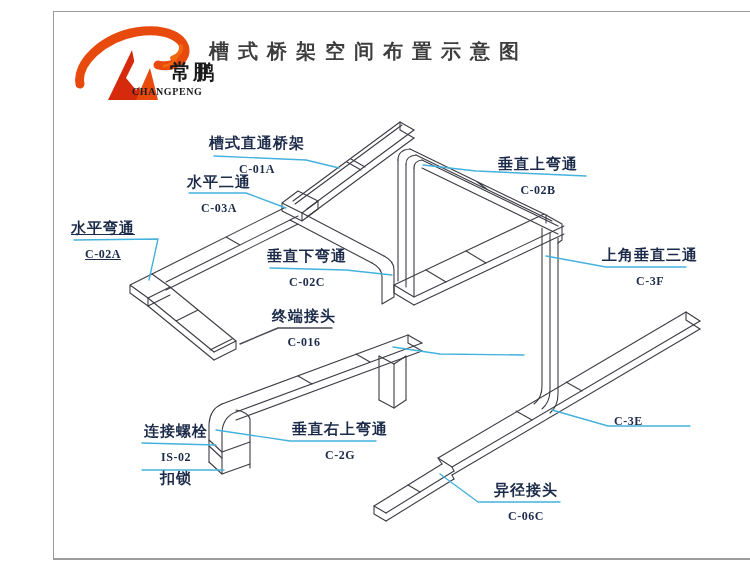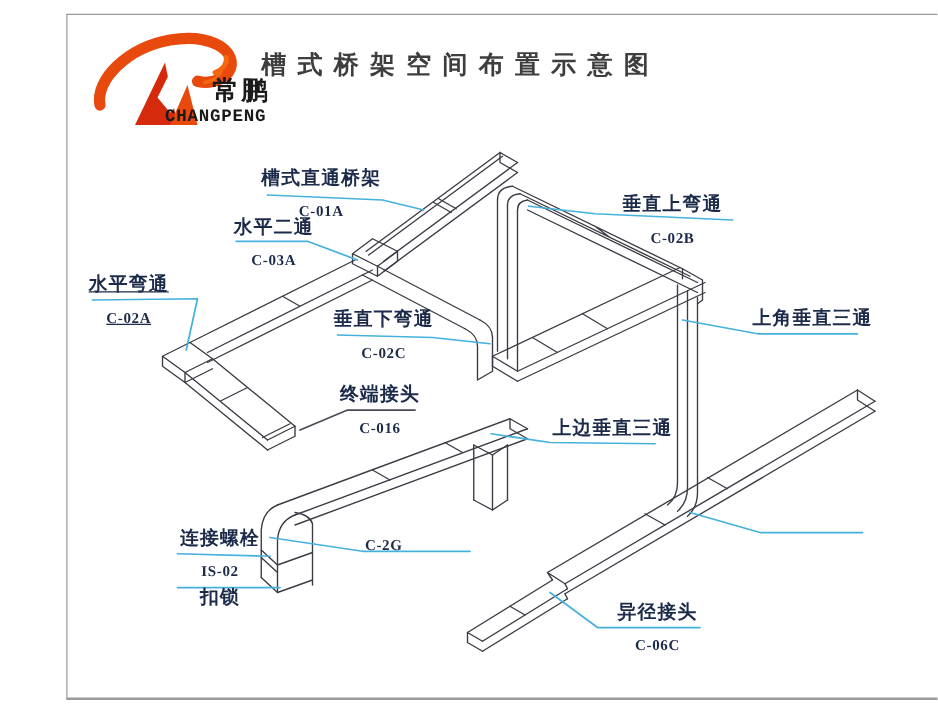--- a/index.html
+++ b/index.html
@@ -5,22 +5,22 @@
   html,body{margin:0;padding:0;background:#fff;}
   .stage{position:relative;width:750px;height:568px;background:#fff;overflow:hidden;
          font-family:"Liberation Serif","DejaVu Serif",serif;margin-left:46px;}
   .page-border{position:absolute;left:7px;top:11px;width:735px;height:549px;
          border:1px solid var(--border-c,#9b9b9b);border-right-width:2px;border-bottom-width:2px;
          box-sizing:border-box;pointer-events:none;}
   .logo{position:absolute;left:28px;top:14px;width:170px;height:96px;}
   .logo-mark{position:absolute;left:0;top:2px;}
   .logo-zh{position:absolute;left:96px;top:44px;font-family:"Liberation Sans",sans-serif;
          font-weight:bold;font-size:21px;color:var(--logo-c,#1a1a1a);letter-spacing:2px;}
-  .logo-en{position:absolute;left:58px;top:72px;font-family:Liberation Mono, monospace;
-         font-weight:bold;font-size:14px;color:var(--logo-c,#1a1a1a);letter-spacing:0.6px;}
+  .logo-en{position:absolute;left:58px;top:72px;font-family:Liberation Serif, serif;
+         font-weight:bold;font-size:10px;color:var(--logo-c,#1a1a1a);letter-spacing:0.6px;}
   .title{position:absolute;left:163px;top:38px;font-family:Liberation Sans, sans-serif;
          font-weight:bold;font-size:20px;letter-spacing:9px;color:var(--title-c,#3e3e3e);white-space:nowrap;}
   #drawing,#leaders{position:absolute;left:0;top:0;}
   .callout{position:absolute;text-align:center;color:var(--label-c,#1c2b4a);line-height:19px;
          white-space:nowrap;width:-moz-fit-content;width:fit-content;}
   .callout .c-name{display:block;font-size:15px;font-weight:600;letter-spacing:1px;}
   .callout .c-code{display:block;font-size:12px;font-weight:bold;margin-top:7px;letter-spacing:0.5px;}
   .callout .c-extra{display:block;font-size:15px;font-weight:600;margin-top:2px;letter-spacing:1px;}
 </style>
 </head>
@@ -154,33 +154,35 @@
       <div class="callout" style="left: 221px; top: 247px;">
         <span class="c-name">垂直下弯通</span>
         <span class="c-code">C-02C</span>
       </div>
       <div class="callout" style="left: 226px; top: 307px;">
         <span class="c-name">终端接头</span>
         <span class="c-code">C-016</span>
       </div>
       <div class="callout" style="left: 556px; top: 246px;">
         <span class="c-name">上角垂直三通</span>
+        <span class="c-code">C-3F</span>
       </div>
       <div class="callout" style="left: 396px; top: 334px;">
-        <span class="c-name">上边垂直三通</span>
       </div>
       <div class="callout" style="left: 98px; top: 422px;">
         <span class="c-name">连接螺栓</span>
         <span class="c-code">IS-02</span>
         <span class="c-extra">扣锁</span>
       </div>
       <div class="callout" style="left: 246px; top: 420px;">
+        <span class="c-name">垂直右上弯通</span>
         <span class="c-code">C-2G</span>
       </div>
       <div class="callout" style="left: 568px; top: 405px;">
+        <span class="c-code">C-3E</span>
       </div>
       <div class="callout" style="left: 448px; top: 481px;">
         <span class="c-name">异径接头</span>
         <span class="c-code">C-06C</span>
       </div>
     </div>
 
 </div>
 
 </body></html>

